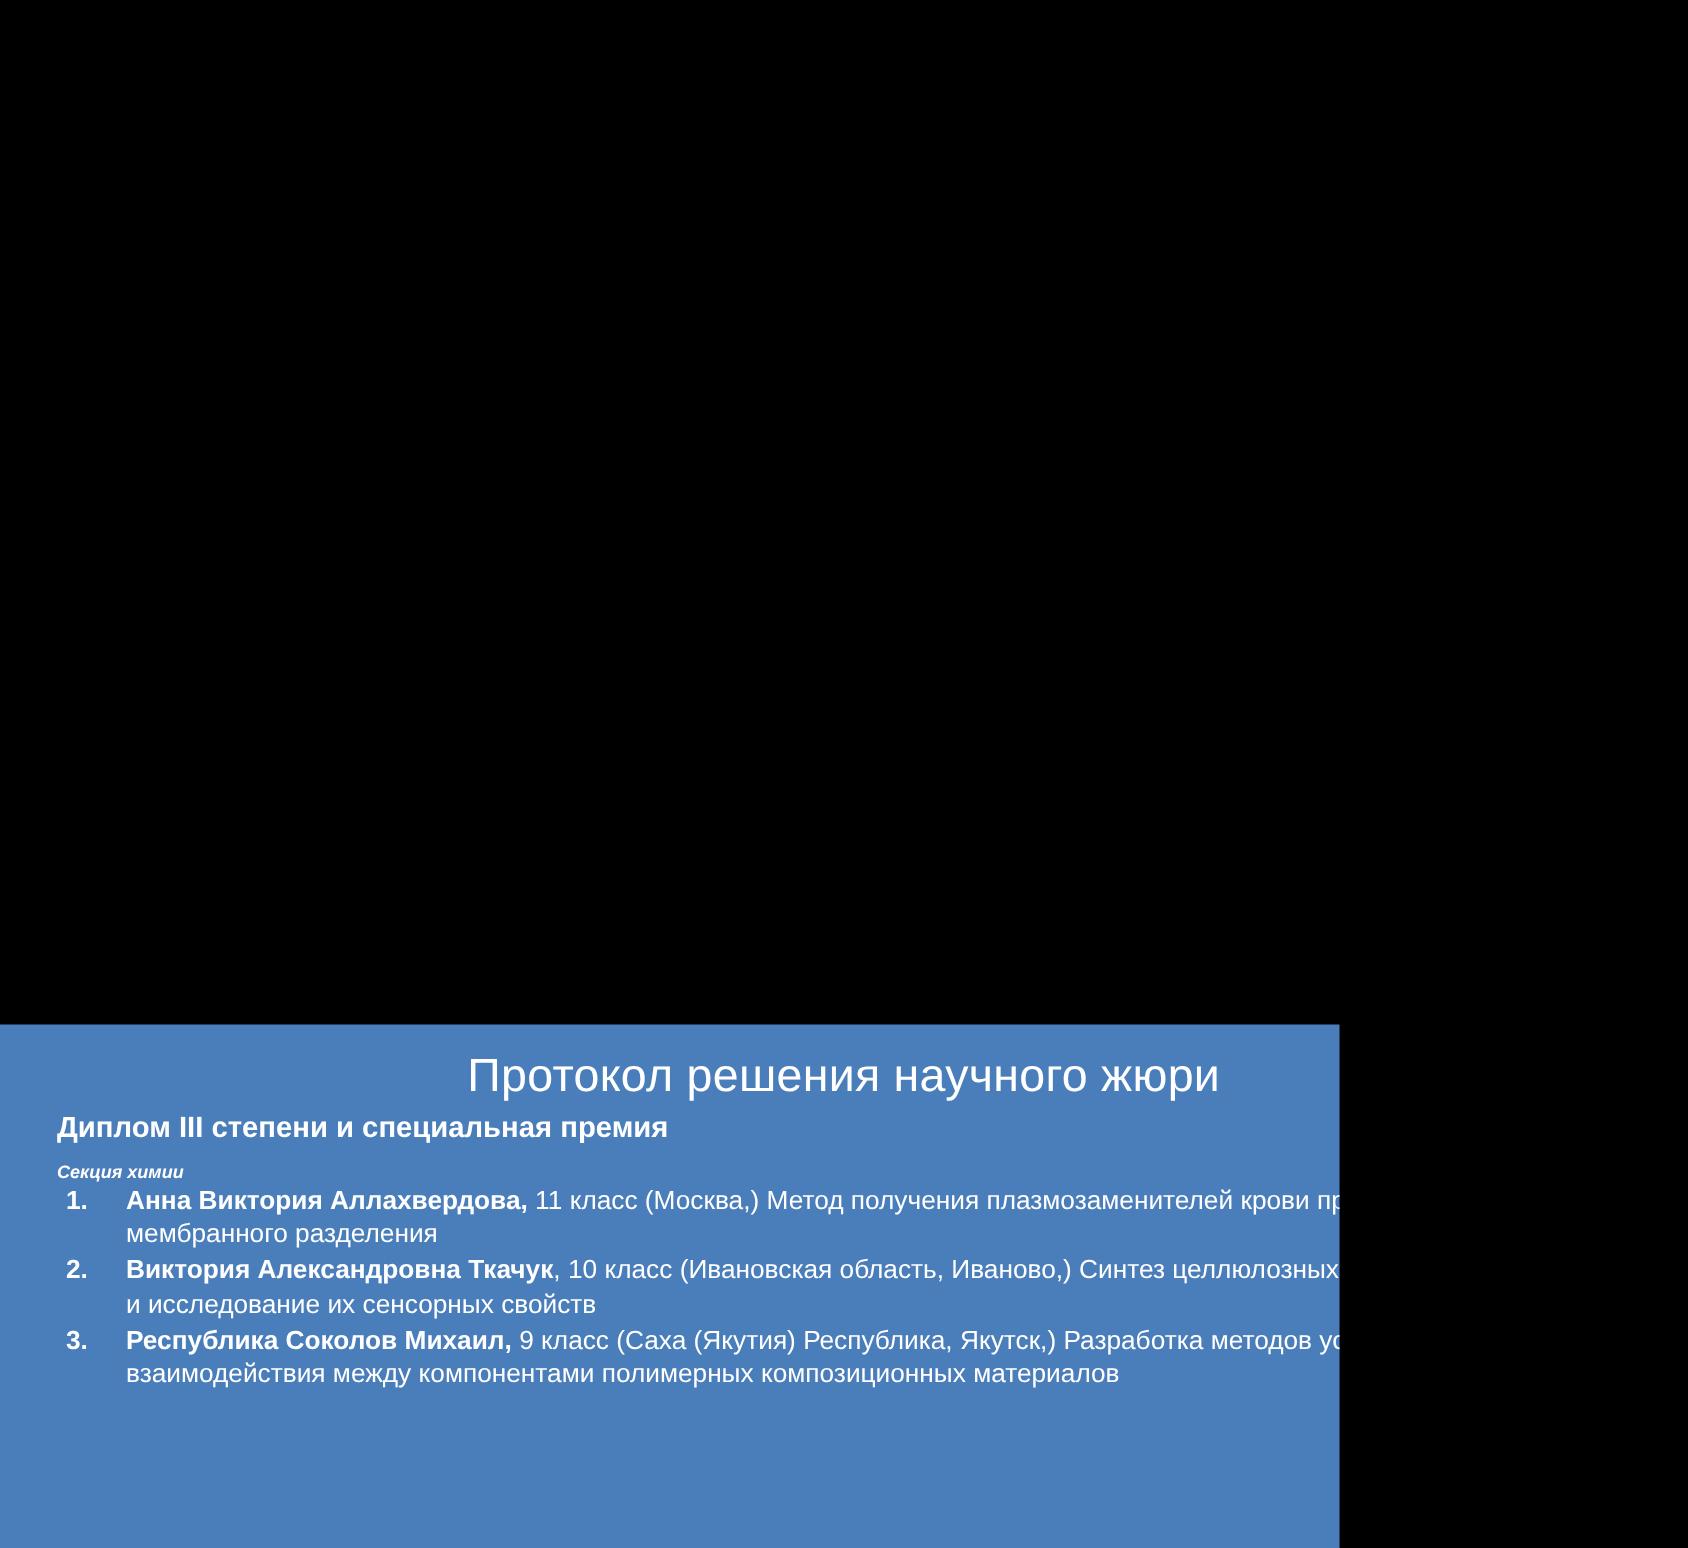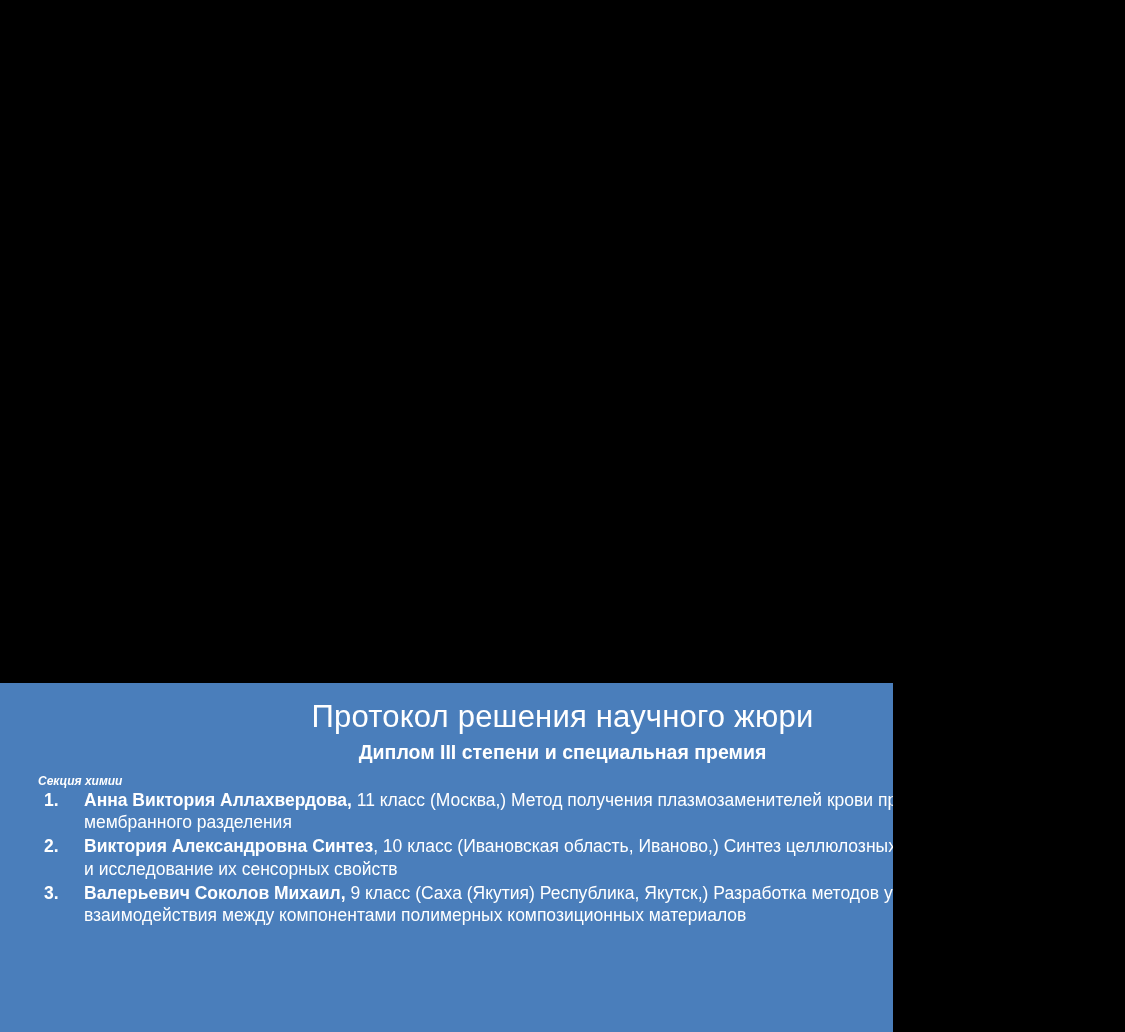--- a/index.html
+++ b/index.html
@@ -37,21 +37,21 @@
   .slide-title {
     text-align: center;
     font-size: 31px;
     font-weight: 400;
     line-height: 1.15;
     margin: 0 0 6px 0;
     letter-spacing: 0.2px;
     color: #ffffff;
   }
   .slide-subtitle {
-    text-align: center;
+    text-align: left;
     font-size: 19.5px;
     font-weight: bold;
     margin: 0 0 10px 0;
     color: #ffffff;
   }
   .section-label {
     font-size: 12px;
     font-weight: bold;
     font-style: italic;
     margin: 0 0 1px 0;
@@ -102,23 +102,23 @@
 
     <ol class="award-list">
 
       <li>
         <span class="num">1.</span>
         <span class="entry-name">Анна Виктория Аллахвердова,</span><span class="entry-rest"> 11 класс (Москва,) Метод получения плазмозаменителей крови при помощи мембранного разделения</span>
       </li>
 
       <li>
         <span class="num">2.</span>
-        <span class="entry-name">Виктория Александровна Синтез</span><span class="entry-rest">, 10 класс (Ивановская область, Иваново,) Синтез целлюлозных материалов с BODIPY и исследование их сенсорных свойств</span>
+        <span class="entry-name">Виктория Александровна Ткачук</span><span class="entry-rest">, 10 класс (Ивановская область, Иваново,) Синтез целлюлозных материалов с BODIPY и исследование их сенсорных свойств</span>
       </li>
 
       <li>
         <span class="num">3.</span>
-        <span class="entry-name">Валерьевич Соколов Михаил,</span><span class="entry-rest"> 9 класс (Саха (Якутия) Республика, Якутск,) Разработка методов усиления межфазного взаимодействия между компонентами полимерных композиционных материалов</span>
+        <span class="entry-name">Республика Соколов Михаил,</span><span class="entry-rest"> 9 класс (Саха (Якутия) Республика, Якутск,) Разработка методов усиления межфазного взаимодействия между компонентами полимерных композиционных материалов</span>
       </li>
 
     </ol>
   </div>
 </div>
 
 </body></html>

